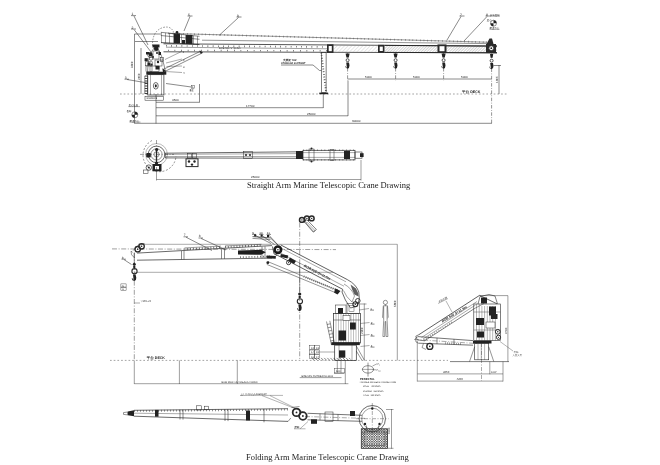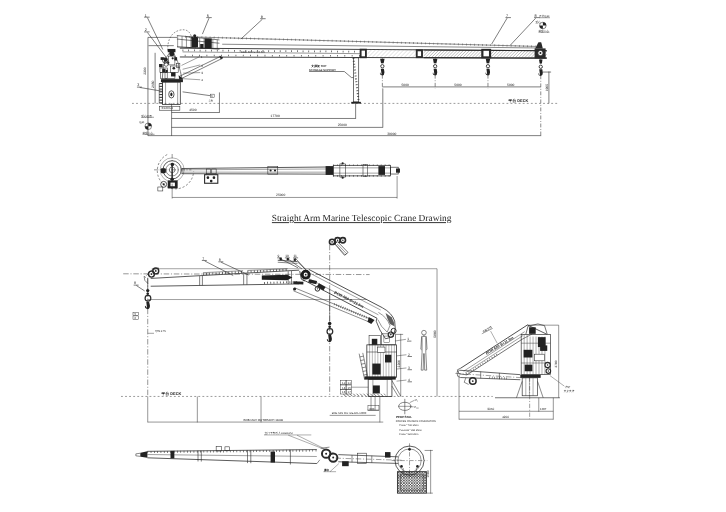--- a/index.html
+++ b/index.html
@@ -839,15 +839,16 @@
 
 <g>
 <text x="240.5" y="394.6" font-size="2.5">立门下部引入ALBRAST</text>
 <line x1="240" y1="395.4" x2="283" y2="395.4" stroke-width="0.35"></line>
 <line x1="262" y1="395.6" x2="295" y2="408.5" stroke-width="0.35"></line>
 <line x1="270" y1="395.6" x2="303" y2="412" stroke-width="0.35"></line>
 </g>
 </g>
 </svg>
 
-<div class="cap" id="cap1" style="left:247px;top:193px;text-decoration:underline;">Straight Arm Marine Telescopic Crane Drawing</div>
-
+<div class="cap" id="cap1" style="left:247px;top:180px;">Straight Arm Marine Telescopic Crane Drawing</div>
+
+<div class="cap" id="cap2" style="left:246px;top:452px;">Folding Arm Marine Telescopic Crane Drawing</div>
 </div>
 
 </body></html>

